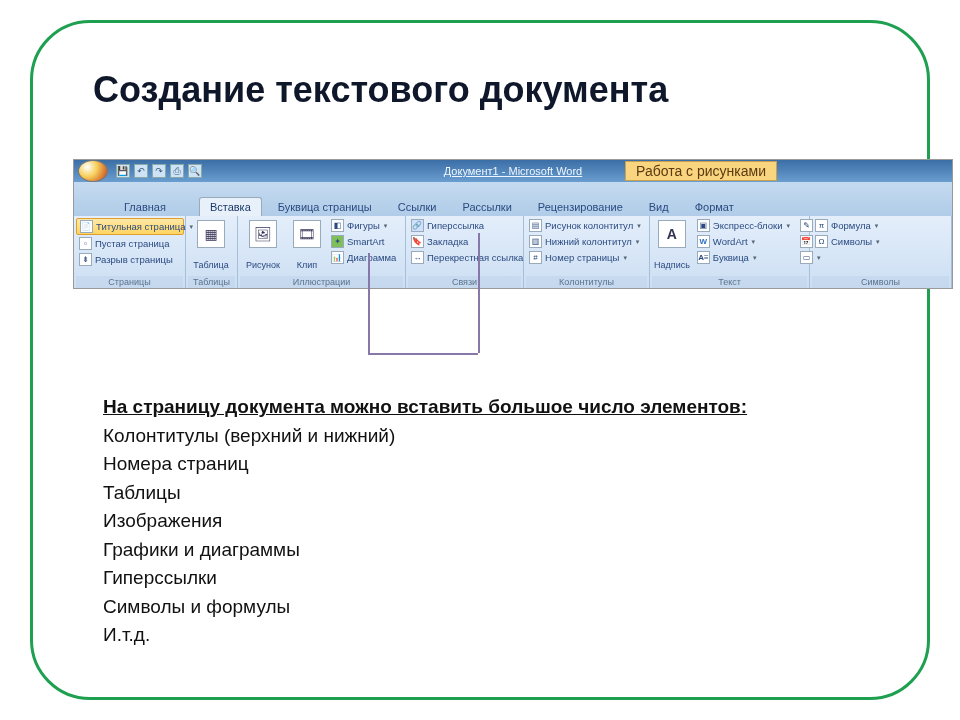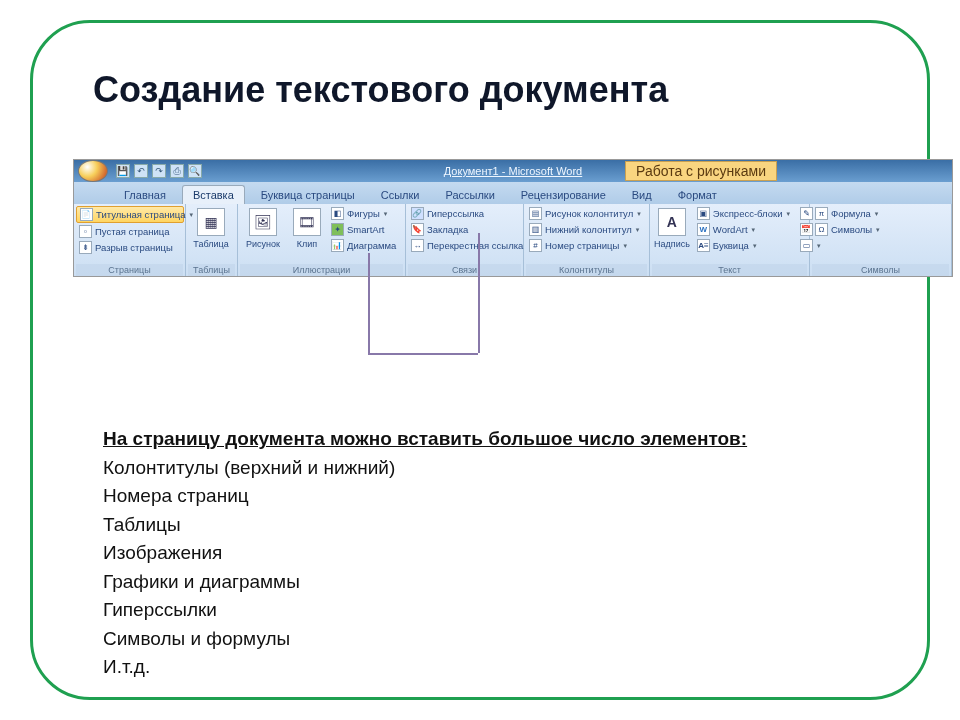--- a/index.html
+++ b/index.html
@@ -70,39 +70,40 @@
     right: 175px;
     top: 1px;
     background: #f9d580;
     border: 1px solid #c9a050;
     padding: 1px 10px;
     color: #5a3a10;
     font-size: 14px;
   }
   
   .tabstrip {
-    height: 22px;
+    height: 34px;
     display: flex;
     gap: 6px;
     padding-left: 40px;
     align-items: flex-end;
     background: linear-gradient(#c4daf0, #b0cce8);
   }
   .tab {
     padding: 3px 10px;
     color: #2a4a80;
     font-size: 11px;
     border-top-left-radius: 3px;
     border-top-right-radius: 3px;
   }
   .tab.active {
     background: #e8f0fa;
     border: 1px solid #9ab;
     border-bottom: none;
     color: #1a3a6a;
+    margin-left: 17px;
   }
   
   .ribbon {
     display: flex;
     height: 72px;
     background: linear-gradient(#e4eefb, #ccdff3);
   }
   .group {
     border-right: 1px solid #a6bfd8;
     display: flex;
@@ -124,21 +125,21 @@
     width: 46px;
     padding: 2px;
   }
   .big-btn .bi {
     width: 28px; height: 28px;
     border: 1px solid #9ab;
     background: #fff;
     display: flex; align-items: center; justify-content: center;
     font-size: 14px;
   }
-  .big-btn .bl { font-size: 9px; color: #2a4a80; text-align: center; margin-top: 3px; }
+  .big-btn .bl { font-size: 9px; color: #2a4a80; text-align: center; margin-top: 12px; }
   
   .stack { display: flex; flex-direction: column; gap: 1px; }
   .sm-btn {
     display: flex; align-items: center; gap: 3px;
     padding: 1px 3px;
     font-size: 9.5px;
     color: #2a4a80;
     white-space: nowrap;
   }
   .sm-btn .si {
@@ -164,21 +165,20 @@
   .annot.v1 { left: 335px; top: 230px; width: 0; height: 100px; }
   .annot.v2 { left: 445px; top: 210px; width: 0; height: 120px; }
   .annot.h  { left: 335px; top: 330px; width: 110px; height: 0; }
   
   .body-text {
     position: absolute;
     left: 70px; top: 370px;
     font-size: 19px;
     color: #111;
     line-height: 1.5;
-    margin-top: 32px;
   }
   .body-text .intro { font-weight: bold; text-decoration: underline; }
 </style>
 </head>
 <body>
 
 <div class="slide-frame">
   <div class="slide-title">Создание текстового документа</div>
 
   <div class="word-ui">

